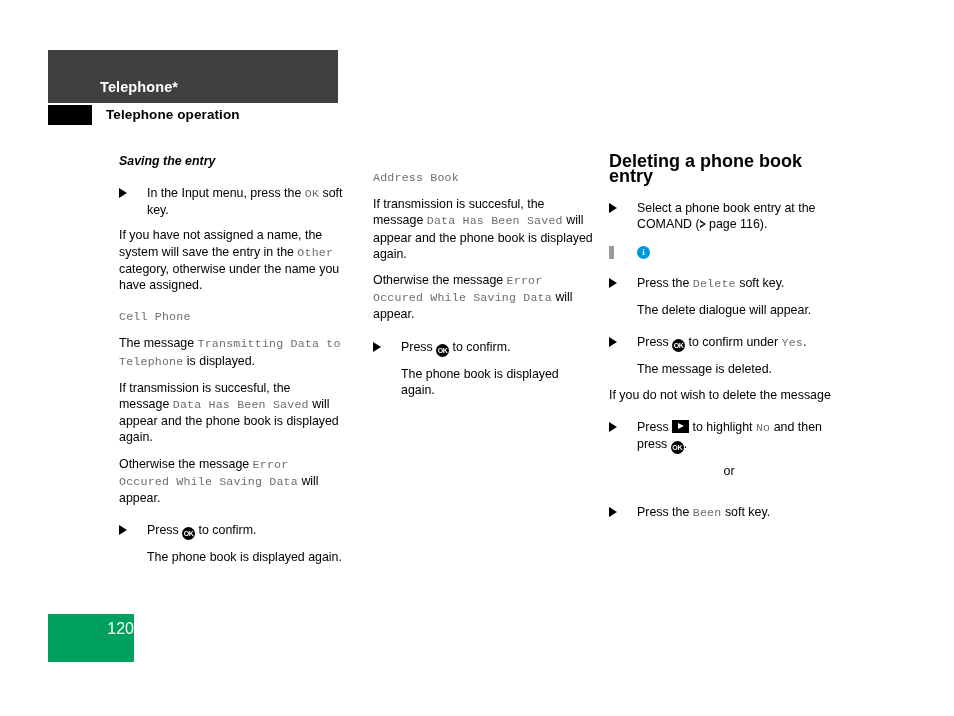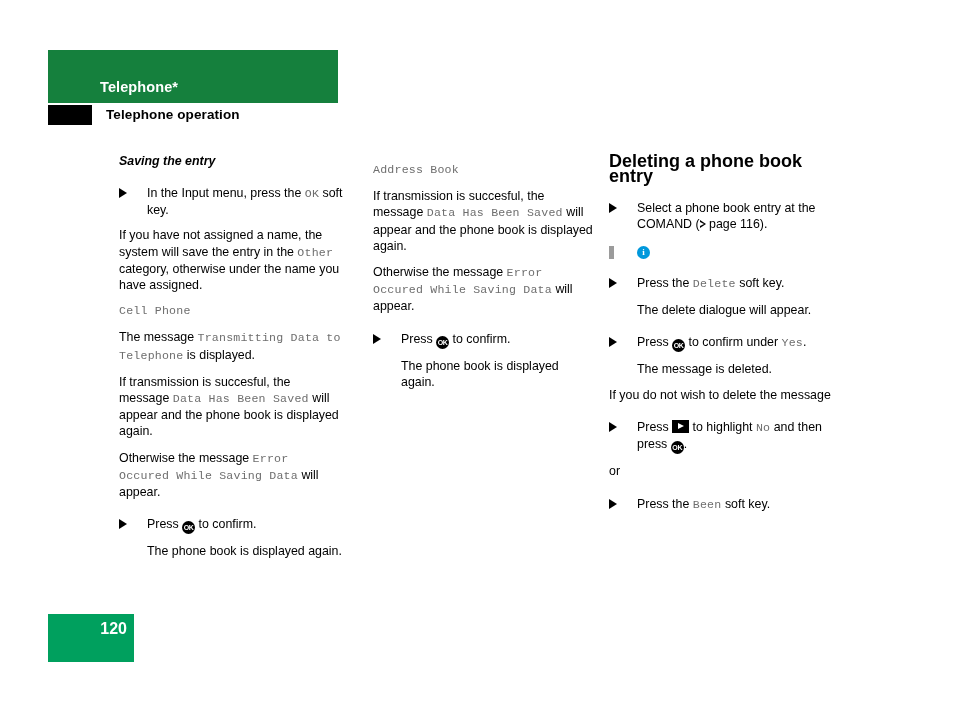--- a/index.html
+++ b/index.html
@@ -16,21 +16,21 @@
     overflow: hidden;
   }
 
   
   .header-band {
     position: absolute;
     left: 48px;
     top: 50px;
     width: 290px;
     height: 53px;
-    background: #15803d;
+    background: #404040;
   }
   .header-band-title {
     position: absolute;
     left: 52px;
     bottom: 8px;
     font-size: 14.5px;
     font-weight: bold;
     color: #ffffff;
     letter-spacing: 0.1px;
   }
@@ -56,24 +56,24 @@
   .footer-band {
     position: absolute;
     left: 48px;
     top: 614px;
     width: 86px;
     height: 48px;
     background: #00a05e;
   }
   .footer-page-number {
     position: absolute;
-    right: 7px;
+    right: 0;
     top: 6px;
     font-size: 16px;
-    font-weight: bold;
+    font-weight: normal;
     color: #ffffff;
   }
 
   
   .col {
     position: absolute;
     top: 154px;
     font-size: 12.4px;
     line-height: 16.2px;
   }
@@ -126,21 +126,21 @@
     font-family: "Liberation Mono", "DejaVu Sans Mono", monospace;
     font-size: 11.6px;
     color: #6e6e6e;
     letter-spacing: 0.2px;
   }
   .mono-line {
     font-family: "Liberation Mono", "DejaVu Sans Mono", monospace;
     font-size: 11.6px;
     color: #6e6e6e;
     letter-spacing: 0.2px;
-    margin: 8px 0 10px 0;
+    margin: 16px 0 10px 0;
     display: block;
   }
 
   
   .ok-key {
     display: inline-block;
     width: 13px;
     height: 13px;
     border-radius: 50%;
     background: #000000;
@@ -220,21 +220,21 @@
     color: #ffffff;
     font-size: 9px;
     font-weight: bold;
     line-height: 13px;
     text-align: center;
     font-family: "Liberation Serif", serif;
     margin-bottom: 4px;
   }
   .note-text { margin: 0; }
 
-  .or-line { margin: 0 0 16px 0; }
+  .or-line { margin: 0 0 24px 0; text-align: center; }
 </style>
 </head>
 <body>
 
 <div class="header-band">
   <div class="header-band-title">Telephone*</div>
 </div>
 <div class="header-black-box"></div>
 <div class="header-subtitle">Telephone operation</div>
 

